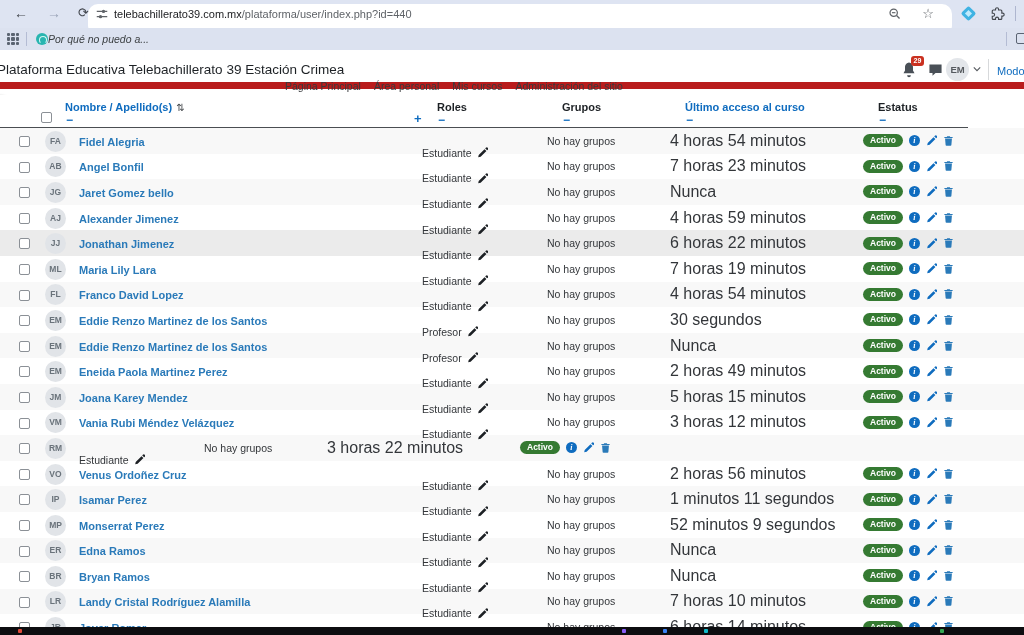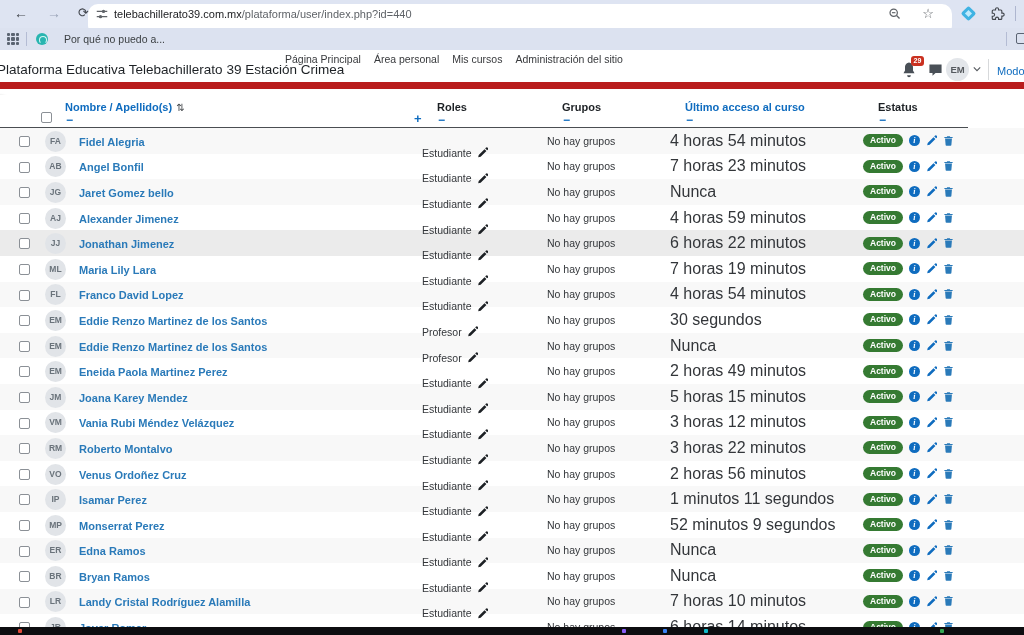--- a/index.html
+++ b/index.html
@@ -23,31 +23,31 @@
   .ext-diamond .d1 { position:absolute; left:1px; top:1px; width:11px; height:11px; background:#3fb3e3; transform:rotate(45deg); border-radius:2px; }
   .ext-diamond .d2 { position:absolute; left:4px; top:4px; width:5px; height:5px; background:#bfeafc; transform:rotate(45deg); }
   .puzzle-icon { position:absolute; left:990px; top:6px; width:15px; height:15px; }
   .chrome-sep { position:absolute; left:1015px; top:6px; width:1px; height:15px; background:#aeb6cf; }
 
   
   .bookmarks { position:absolute; top:28px; left:0; width:1024px; height:22px; background:#dce2f0; }
   .grid-icon { position:absolute; left:7px; top:5px; width:12px; height:12px; display:grid; grid-template-columns:1fr 1fr 1fr; gap:1px; }
   .grid-icon span { background:#5b6472; border-radius:1px; }
   .bm-sep { position:absolute; left:26px; top:4px; width:1px; height:14px; background:#b4bcd4; }
-  .bookmark { position:absolute; left:36px; top:3px; height:16px; display:flex; align-items:center; gap:16px; cursor:default; }
+  .bookmark { position:absolute; left:36px; top:3px; height:16px; display:flex; align-items:center; gap:0; cursor:default;font-style:italic; }
   .bm-favicon { width:12px; height:12px; border-radius:50%; background:#29b5b0; position:relative; }
   .bm-favicon::after { content:""; position:absolute; left:3px; top:3px; width:6px; height:6px; border-radius:50%; border:1.5px solid #d9f7f5; border-bottom-color:transparent; }
   .bm-label { font-size:10.5px; color:#3c4043; }
   .bm-sep-right { position:absolute; left:1006px; top:4px; width:1px; height:14px; background:#b4bcd4; }
   .bm-partial-icon { position:absolute; left:1016px; top:5px; width:12px; height:11px; border:1.5px solid #5b6472; border-radius:2px; }
 
   
   .site-header { position:absolute; top:50px; left:0; width:1024px; height:39px; background:#fff; border-bottom:7px solid #b91c1c; }
   .site-title { position:absolute; left:-3px; top:12px; font-size:13.5px; color:#1d2125; white-space:nowrap; }
-  .site-nav { position:absolute; left:285px; top:3px; display:flex; gap:13px; }
+  .site-nav { position:absolute; left:285px; top:30px; display:flex; gap:13px; }
   .site-nav span { font-size:10.5px; color:#37393c; white-space:nowrap; cursor:pointer; }
   .hdr-bell { position:absolute; left:901px; top:11px; width:16px; height:17px; }
   .hdr-badge { position:absolute; left:911px; top:6px; min-width:13px; height:10px; background:#ca3120; color:#fff; font-size:7px; line-height:10px; font-weight:bold; text-align:center; border-radius:3px; padding:0 1px; }
   .hdr-bubble { position:absolute; left:928px; top:13px; width:15px; height:14px; }
   .hdr-avatar { position:absolute; left:946px; top:8px; width:23px; height:23px; border-radius:50%; background:#e3e6ea; color:#55595e; font-size:9.5px; font-weight:bold; text-align:center; line-height:23px; }
   .hdr-chevron { position:absolute; left:973px; top:15px; width:8px; height:8px; }
   .hdr-divider { position:absolute; left:988px; top:9px; width:1px; height:21px; background:#d7d9db; }
   .edit-mode { position:absolute; left:997px; top:15px; font-size:11px; color:#0f6cbf; white-space:nowrap; cursor:pointer; }
 
   
@@ -470,21 +470,20 @@
         </svg>
       <svg class="trash" viewBox="0 0 16 17">
           <path d="M6 1.5h4l.5 1H14V4H2V2.5h3.5l.5-1zM3 5h10l-.8 9.4a1.2 1.2 0 0 1-1.2 1.1H5a1.2 1.2 0 0 1-1.2-1.1L3 5zm3.2 1.7h1.1v6.6H6.2V6.7zm3.5 0h1.1v6.6H9.7V6.7z"></path>
         </svg>
     </div>
   </div>
 
   <div class="row odd">
     <div class="c-check"><span class="cb"></span></div>
     <div class="c-avatar"><span class="avatar">RM</span></div>
-    <div class="c-name"><a class="namelink">Roberto Montalvo</a></div>
     <div class="c-roles">
       <span>Estudiante</span>
       <svg class="pencil dark" viewBox="0 0 16 16">
           <path d="M12.85 1.15a2 2 0 0 1 2.83 2.83l-.9.9-2.83-2.83.9-.9zM10.9 3.1l2.83 2.83-8.43 8.43-3.54.71.71-3.54L10.9 3.1z"></path>
         </svg>
     </div>
     <div class="c-groups">No hay grupos</div>
     <div class="c-access">3 horas 22 minutos</div>
     <div class="c-status">
       <span class="badge">Activo</span>

